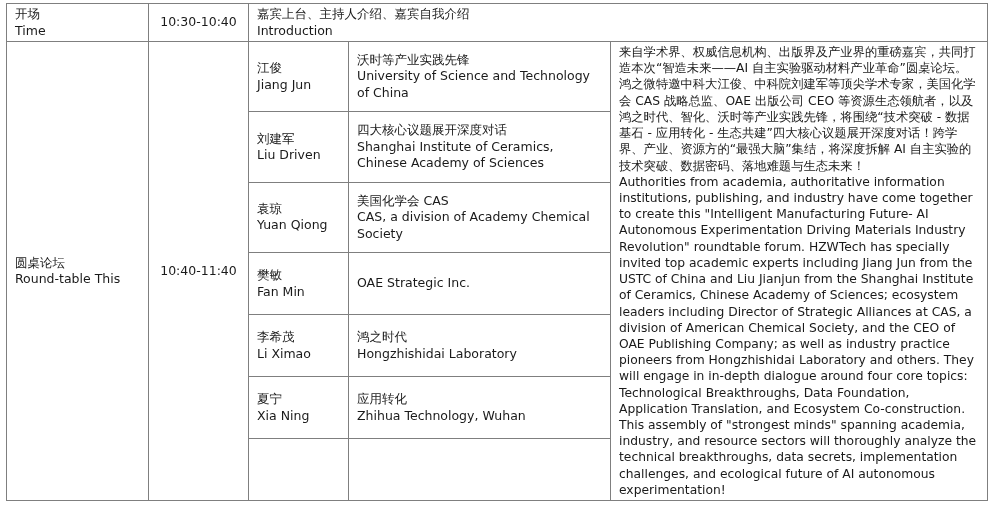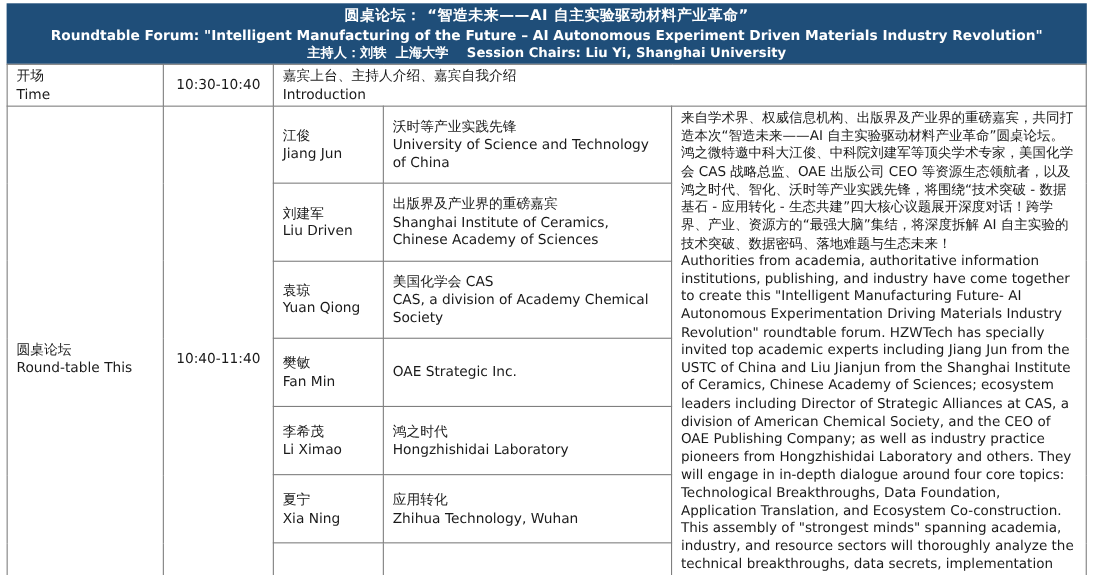--- a/index.html
+++ b/index.html
@@ -56,25 +56,20 @@
     font-size: 12.3px;
     line-height: 1.275;
   }
   .two-line div { min-height: 0; }
 </style>
 </head>
 <body>
 
 <div class="page">
 
-  <div class="header-bar">
-    <div class="t1">圆桌论坛： “智造未来——AI 自主实验驱动材料产业革命”</div>
-    <div class="t2">Roundtable Forum: "Intelligent Manufacturing of the Future – AI Autonomous Experiment Driven Materials Industry Revolution"</div>
-    <div class="t3">主持人：刘轶  上海大学    Session Chairs: Liu Yi, Shanghai University</div>
-  </div>
 
   <table class="agenda">
     <colgroup>
       <col class="c-session">
         <col class="c-time">
         <col class="c-name">
         <col class="c-org">
         <col class="c-desc">
     </colgroup>
 
@@ -109,21 +104,21 @@
         <div>来自学术界、权威信息机构、出版界及产业界的重磅嘉宾，共同打造本次“智造未来——AI 自主实验驱动材料产业革命”圆桌论坛。鸿之微特邀中科大江俊、中科院刘建军等顶尖学术专家，美国化学会 CAS 战略总监、OAE 出版公司 CEO 等资源生态领航者，以及鸿之时代、智化、沃时等产业实践先锋，将围绕“技术突破 - 数据基石 - 应用转化 - 生态共建”四大核心议题展开深度对话！跨学界、产业、资源方的“最强大脑”集结，将深度拆解 AI 自主实验的技术突破、数据密码、落地难题与生态未来！</div>
         <div>Authorities from academia, authoritative information institutions, publishing, and industry have come together to create this "Intelligent Manufacturing Future- AI Autonomous Experimentation Driving Materials Industry Revolution" roundtable forum. HZWTech has specially invited top academic experts including Jiang Jun from the USTC of China and Liu Jianjun from the Shanghai Institute of Ceramics, Chinese Academy of Sciences; ecosystem leaders including Director of Strategic Alliances at CAS, a division of American Chemical Society, and the CEO of OAE Publishing Company; as well as industry practice pioneers from Hongzhishidai Laboratory and others. They will engage in in-depth dialogue around four core topics: Technological Breakthroughs, Data Foundation, Application Translation, and Ecosystem Co-construction. This assembly of "strongest minds" spanning academia, industry, and resource sectors will thoroughly analyze the technical breakthroughs, data secrets, implementation challenges, and ecological future of AI autonomous experimentation!</div>
       </td>
     </tr>
     <tr class="r-spk">
       <td class="two-line">
         <div>刘建军</div>
         <div>Liu Driven</div>
       </td>
       <td class="two-line">
-        <div>出版界及产业界的重磅嘉宾</div>
+        <div>四大核心议题展开深度对话</div>
         <div>Shanghai Institute of Ceramics, Chinese Academy of Sciences</div>
       </td>
     </tr>
     <tr class="r-spk">
       <td class="two-line">
         <div>袁琼</div>
         <div>Yuan Qiong</div>
       </td>
       <td class="two-line">
         <div>美国化学会 CAS</div>

